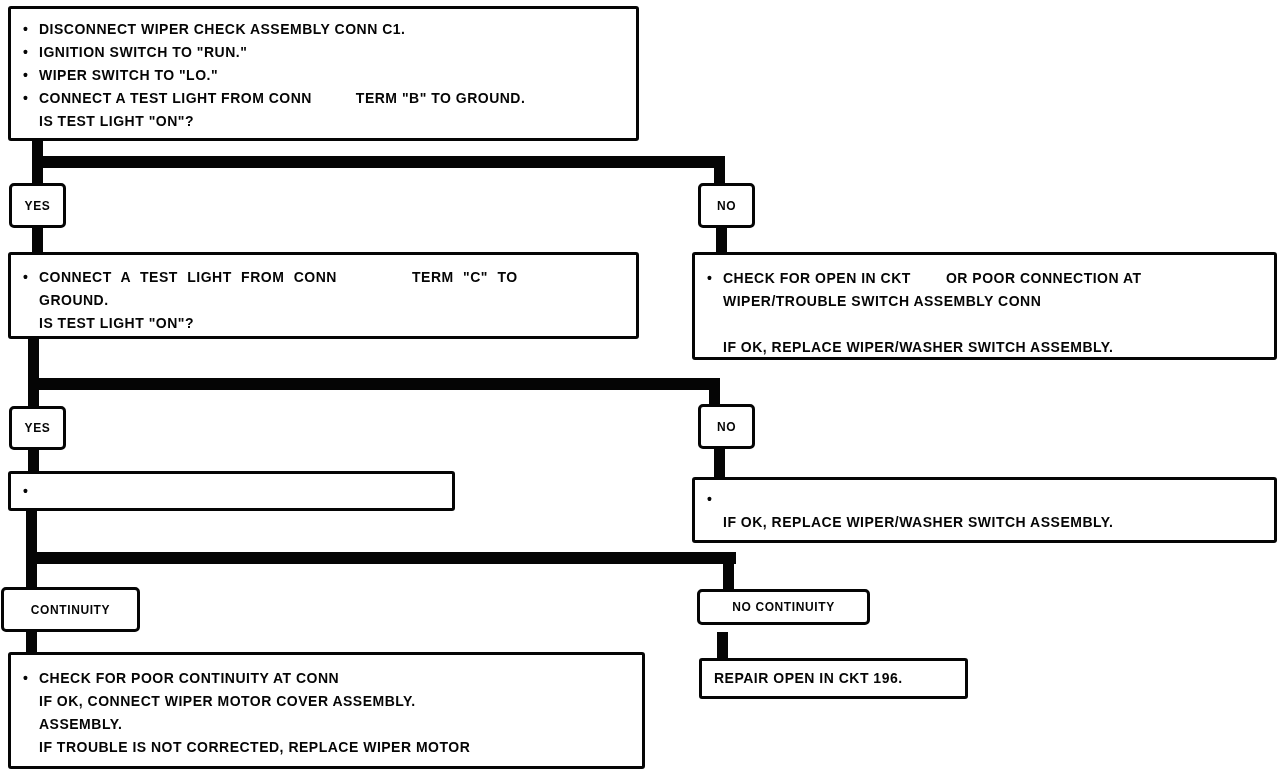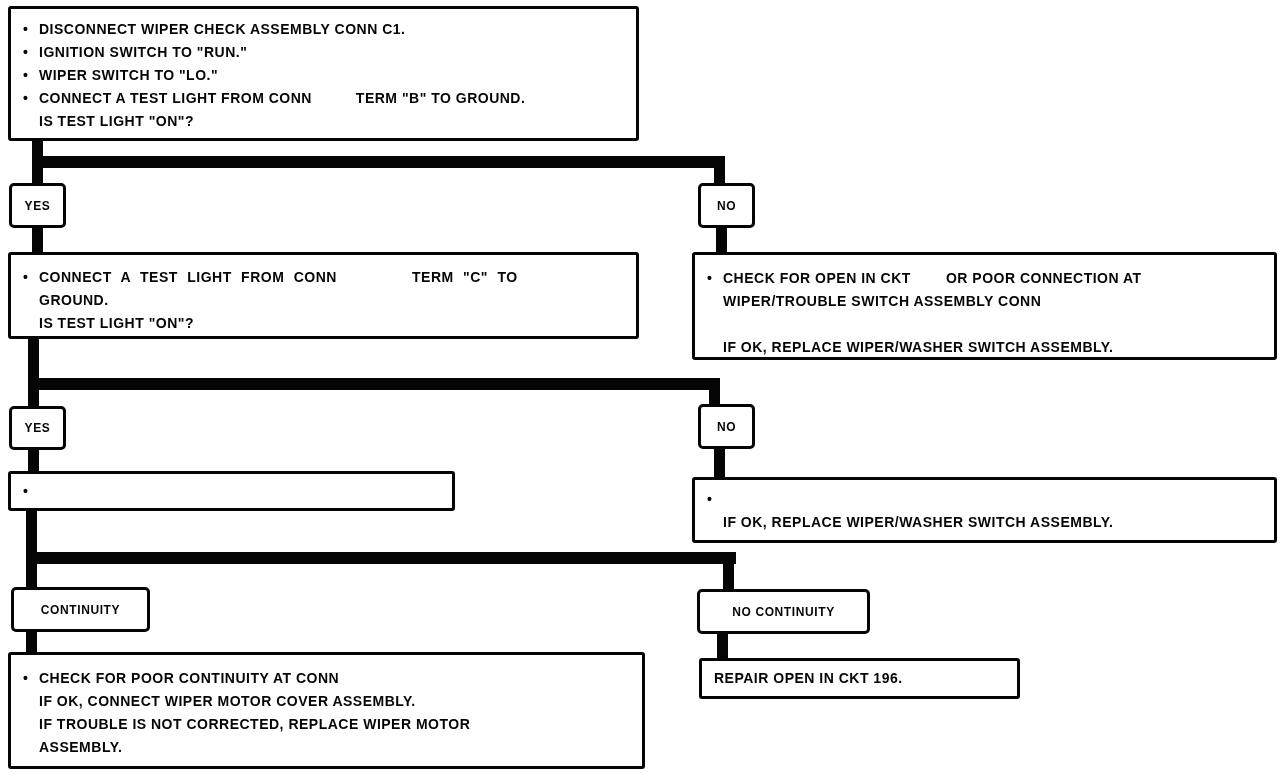--- a/index.html
+++ b/index.html
@@ -64,25 +64,25 @@
   #n-cont-test  { left:8px;   top:471px; width:447px; height:40px; }
   #n-check-ckt  { left:692px; top:477px; width:585px; height:66px; }
   #n-check-ckt .pad { padding-top:8px; }
 
   
   #c-v3a { left:26px;  top:509px; width:11px; height:80px; }
   #c-h3  { left:26px;  top:552px; width:710px; height:12px; }
   #c-r3  { left:723px; top:552px; width:11px; height:39px; }
   #c-v3b { left:26px;  top:630px; width:11px; height:25px; }
   #c-r3b { left:717px; top:632px; width:11px; height:28px; }
-  #t-continuity    { left:11px;   top:587px; width:139px; height:45px; }
-  #t-no-continuity { left:697px; top:589px; width:173px; height:45px; }
+  #t-continuity    { left:1px;   top:587px; width:139px; height:45px; }
+  #t-no-continuity { left:697px; top:589px; width:173px; height:36px; }
   #n-check-conn    { left:8px;   top:652px; width:637px; height:117px; }
   #n-check-conn .pad { padding-top:12px; }
-  #n-repair        { left:699px; top:658px; width:321px; height:41px; }
+  #n-repair        { left:699px; top:658px; width:269px; height:41px; }
 </style>
 </head>
 <body>
 
 <div id="canvas">
 
   <div class="conn" id="c-v1a"></div>
   <div class="conn" id="c-h1"></div>
   <div class="conn" id="c-r1"></div>
   <div class="conn" id="c-v1b"></div>
@@ -146,22 +146,22 @@
     </div>
   </div>
 
   <div class="tag" id="t-continuity">CONTINUITY</div>
   <div class="tag" id="t-no-continuity">NO CONTINUITY</div>
 
   <div class="node" id="n-check-conn">
     <div class="pad">
       <div class="fline"><span class="bcell">•</span><span class="txt">CHECK FOR POOR CONTINUITY AT CONN</span></div>
       <div class="fline"><span class="bcell"></span><span class="txt">IF OK, CONNECT WIPER MOTOR COVER ASSEMBLY.</span></div>
+      <div class="fline"><span class="bcell"></span><span class="txt">ASSEMBLY.</span></div>
       <div class="fline"><span class="bcell"></span><span class="txt">IF TROUBLE IS NOT CORRECTED, REPLACE WIPER MOTOR</span></div>
-      <div class="fline"><span class="bcell"></span><span class="txt">ASSEMBLY.</span></div>
     </div>
   </div>
 
   <div class="node oneline" id="n-repair">
     <div class="pad">
       <div class="fline"><span class="txt">REPAIR OPEN IN CKT 196.</span></div>
     </div>
   </div>
 
 </div>

